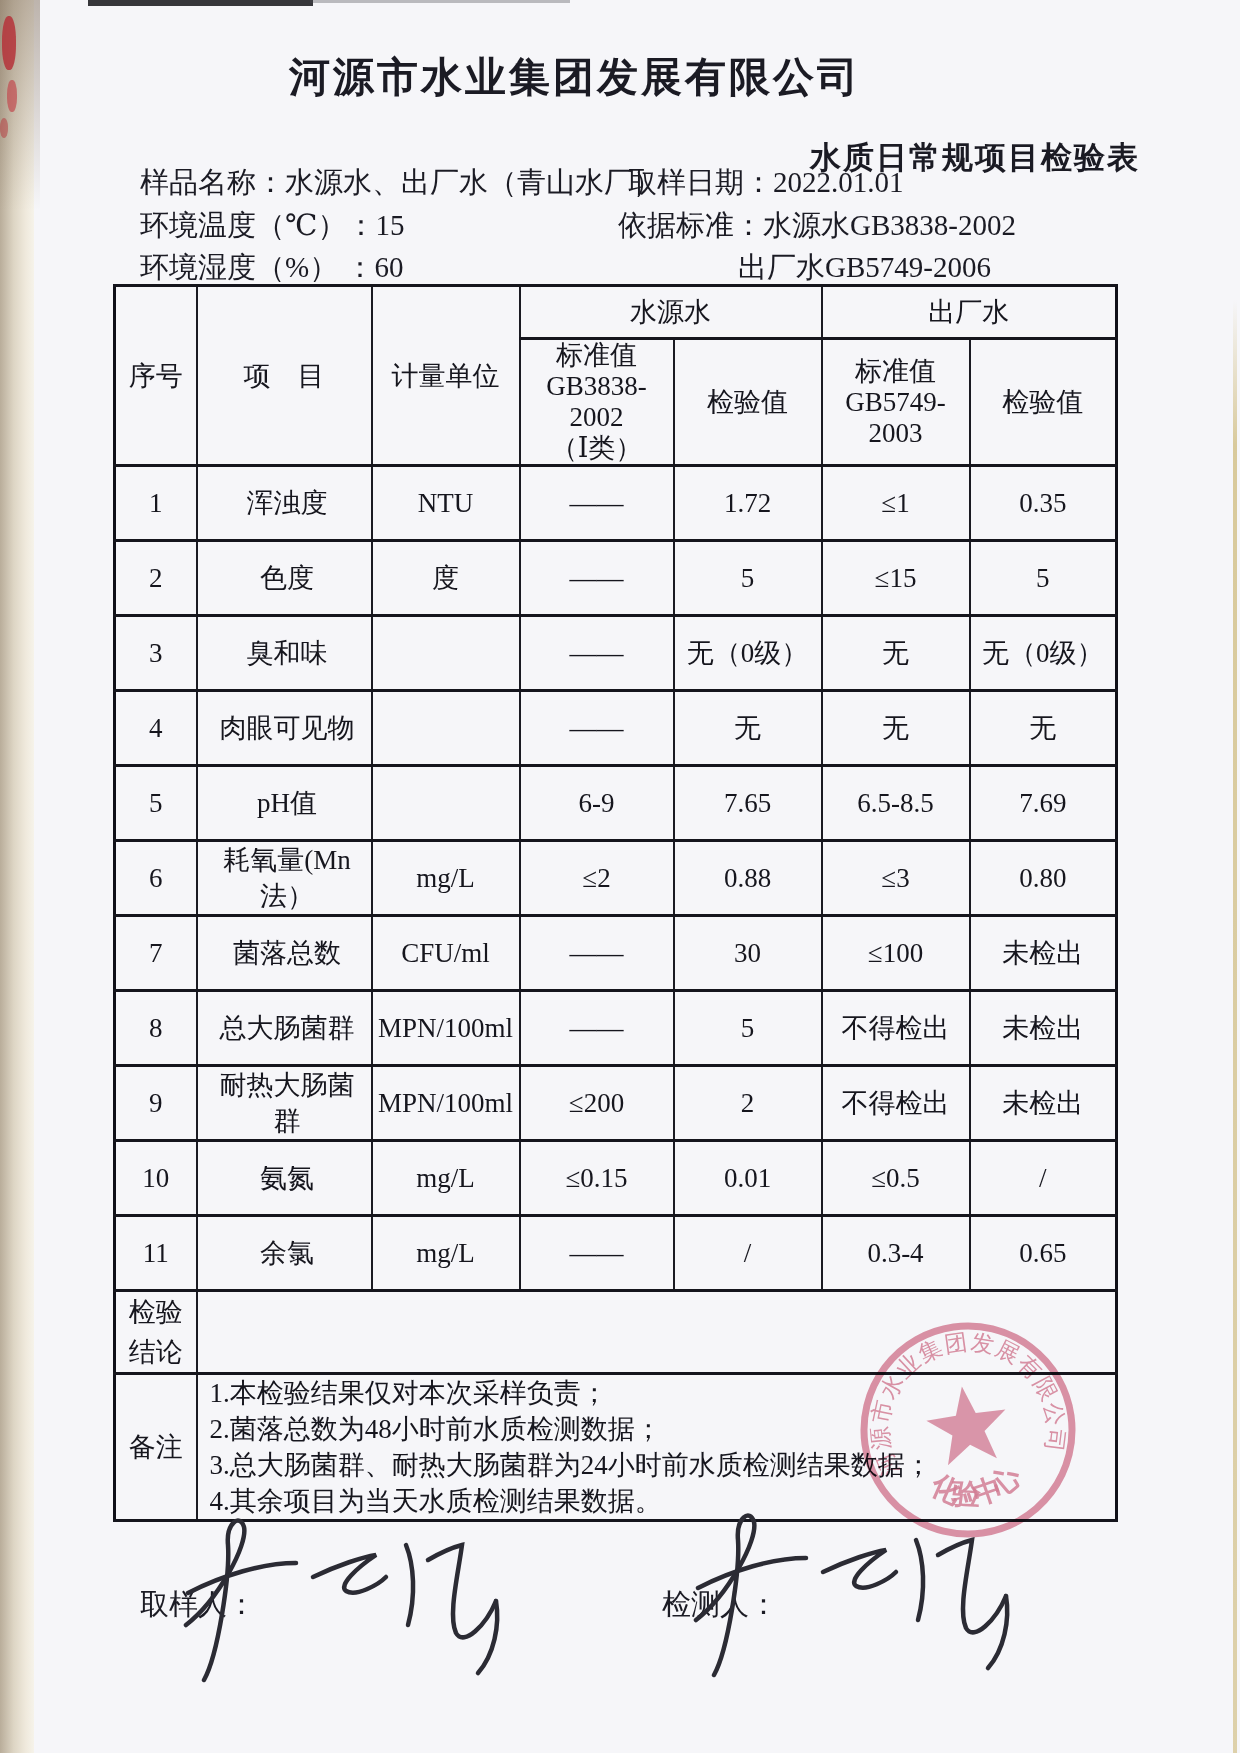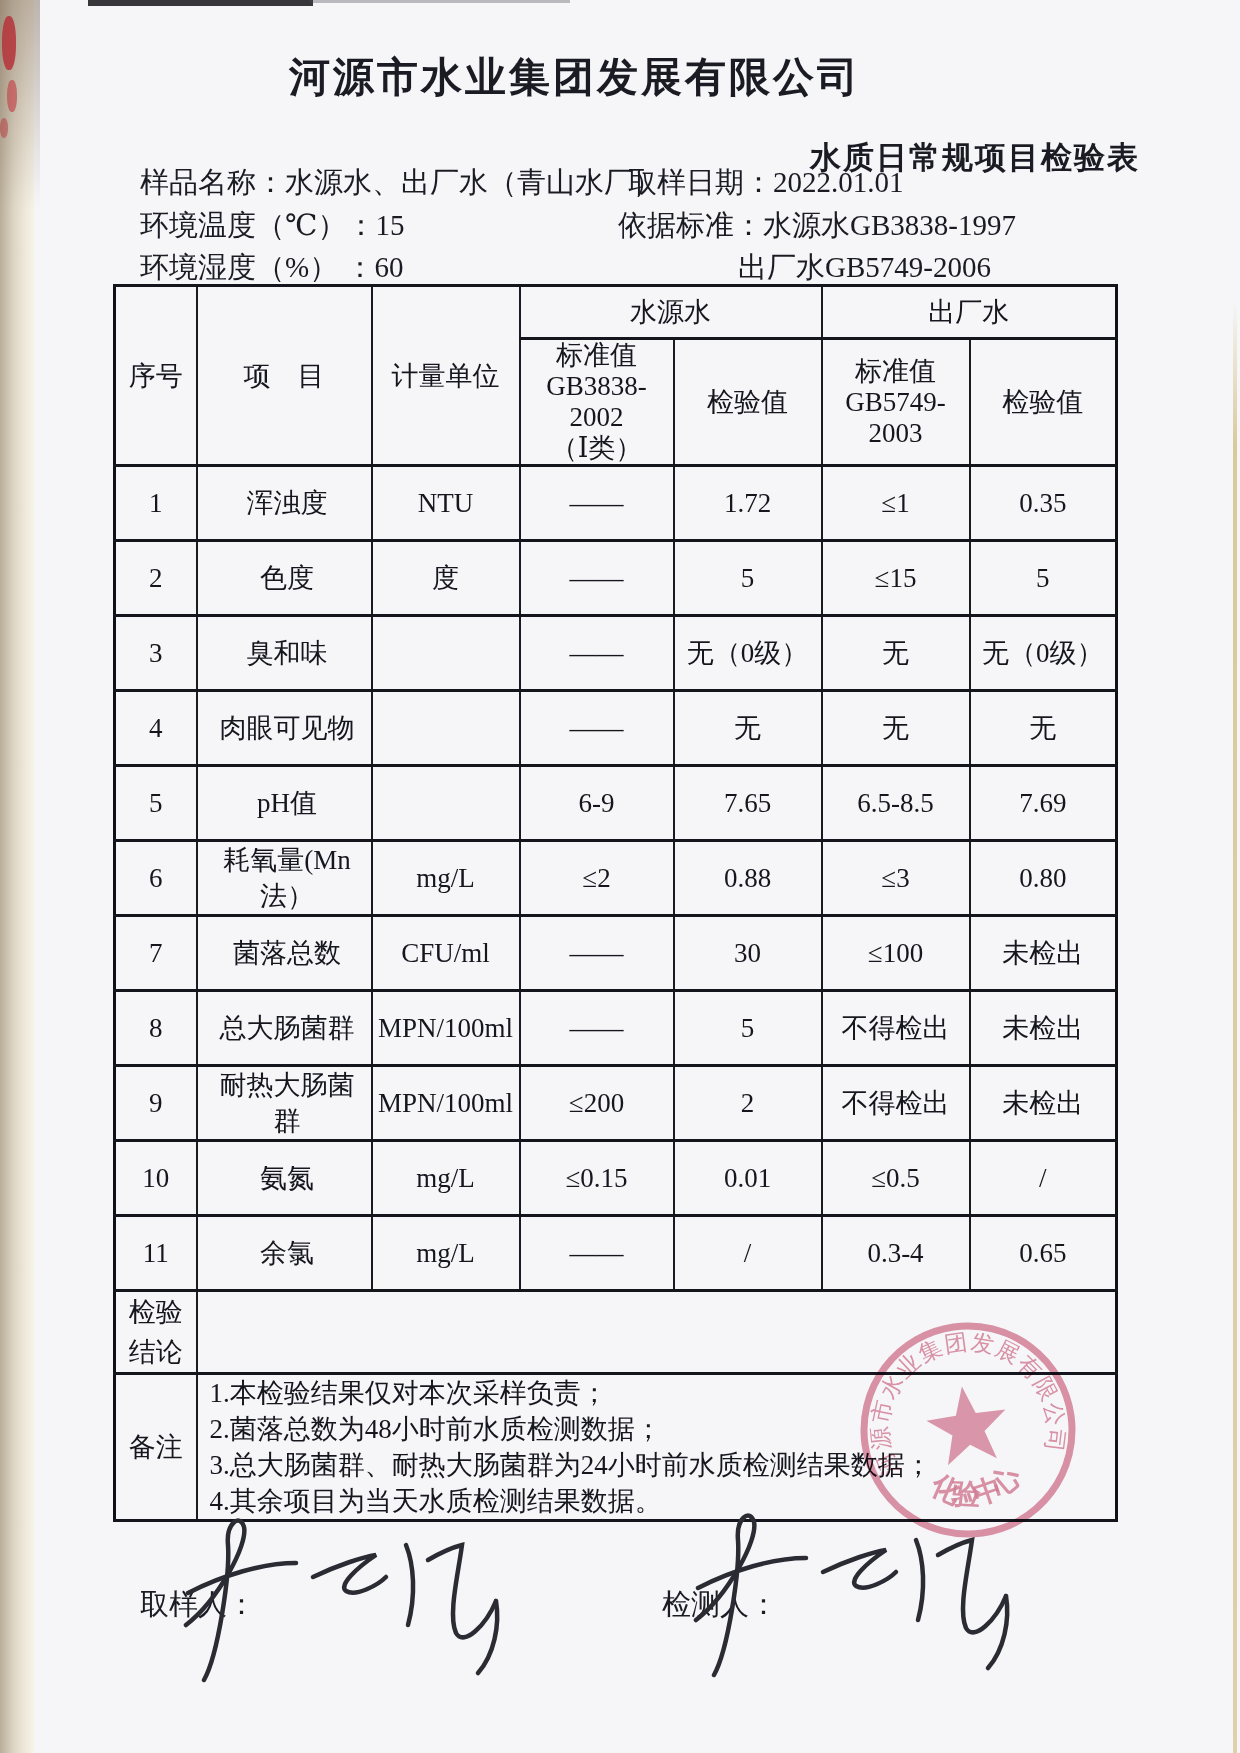--- a/index.html
+++ b/index.html
@@ -73,21 +73,21 @@
 <div class="red-speck2"></div>
 <div class="red-speck3"></div>
 <div class="scan-right-line"></div>
 
 <div class="doc-title">河源市水业集团发展有限公司</div>
 <div class="doc-subtitle">水质日常规项目检验表</div>
 
 <div class="meta-line" style="left:140px;top:163px;">样品名称：水源水、出厂水（青山水厂）</div>
 <div class="meta-line" style="left:628px;top:163px;">取样日期：2022.01.01</div>
 <div class="meta-line" style="left:140px;top:206px;">环境温度（℃）：15</div>
-<div class="meta-line" style="left:618px;top:206px;">依据标准：水源水GB3838-1997</div>
+<div class="meta-line" style="left:618px;top:206px;">依据标准：水源水GB3838-2002</div>
 <div class="meta-line" style="left:140px;top:248px;">环境湿度（%） ：60</div>
 <div class="meta-line" style="left:738px;top:248px;">出厂水GB5749-2006</div>
 
 <table class="report-table">
   <colgroup>
     <col style="width:82px">
       <col style="width:175px">
       <col style="width:148px">
     <col style="width:154px">
       <col style="width:148px">

